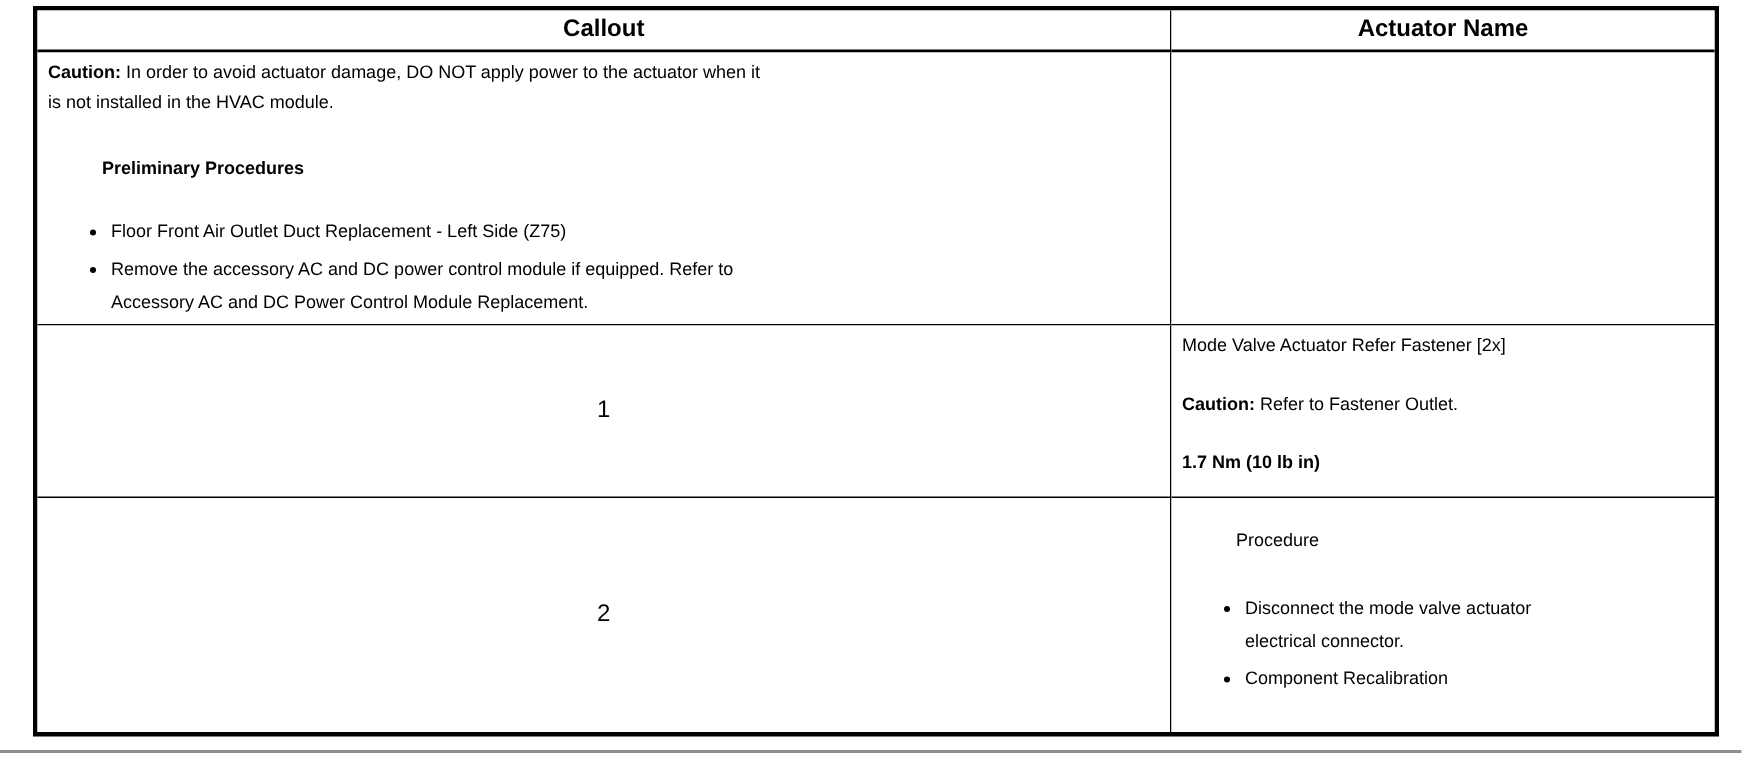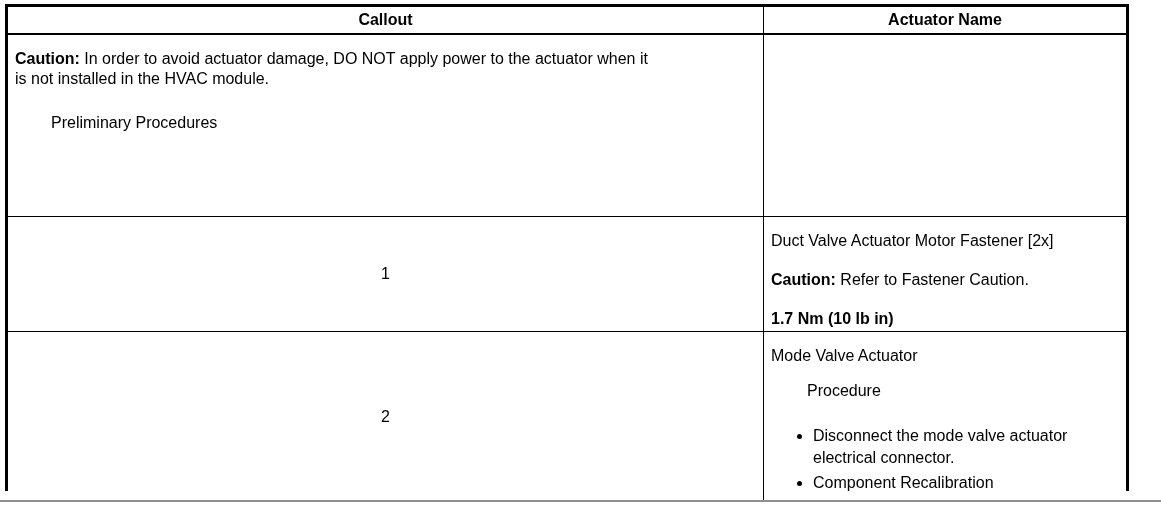--- a/index.html
+++ b/index.html
@@ -7,43 +7,43 @@
   body {
     width: 1161px; height: 507px;
     background: #ffffff;
     font-family: "Liberation Sans", sans-serif;
     color: #000000;
     overflow: hidden;
   }
   .page { position: relative; width: 1161px; height: 507px; background: #ffffff; }
 
   .doc-table {
-    position: absolute; left: 5px; top: 4px;
+    position: absolute; left: 22px; top: 4px;
     width: 1124px; height: 487px;
     border: 3px solid #000000;
     background: #ffffff;
     display: grid;
     grid-template-columns: 756px 1fr;
     grid-template-rows: 28px 182px 115px 1fr;
   }
   .cell { background: #ffffff; }
   .col-left { border-right: 1.5px solid #000000; }
   .hdr {
     border-bottom: 2px solid #000000;
     display: flex; align-items: center; justify-content: center;
     font-weight: bold; font-size: 16px;
   }
   .row-border { border-bottom: 1.5px solid #000000; }
 
-  .body-cell { padding: 14px 6px 4px 7px; font-size: 16px; line-height: 20px; }
+  .body-cell { padding: 3px 6px 4px 7px; font-size: 12px; line-height: 20px; }
   .body-cell p { margin: 0; }
   .prewrap { white-space: pre-wrap; }
   .bold { font-weight: bold; }
 
-  .sub-title { font-weight: normal; margin: 24px 0 0 36px !important; }
+  .sub-title { font-weight: bold; margin: 24px 0 0 36px !important; }
   .proc-title { font-weight: normal; margin: 15px 0 0 36px !important; }
 
   ul.bullets { margin: 21px 0 0 0; padding-left: 42px; list-style: disc; }
   ul.bullets li { line-height: 22px; margin: 0 0 3px 0; }
   ul.proc-bullets { margin: 24px 0 0 0; }
 
   .mt { margin-top: 19px !important; }
 
   .callout-cell {
     display: flex; align-items: center; justify-content: center;
@@ -67,37 +67,41 @@
       <span>Callout</span>
     </div>
     <div class="cell hdr">
       <span>Actuator Name</span>
     </div>
 
     <div class="cell col-left row-border body-cell">
       <p class="prewrap"><b>Caution:</b><span> In order to avoid actuator damage, DO NOT apply power to the actuator when it
 is not installed in the HVAC module.</span></p>
       <p class="sub-title">Preliminary Procedures</p>
+      <ul class="bullets">
+        <li class="prewrap">Floor Front Air Outlet Duct Replacement - Left Side (Z75)</li>
+        <li class="prewrap">Remove the accessory AC and DC power control module if equipped. Refer to
+Accessory AC and DC Power Control Module Replacement.</li>
+      </ul>
     </div>
     <div class="cell row-border"></div>
 
     <div class="cell col-left row-border callout-cell">
       <span>1</span>
     </div>
     <div class="cell row-border body-cell">
-      <p>Duct Valve Actuator Motor Fastener [2x]</p>
-      <p class="mt"><b>Caution:</b><span> Refer to Fastener Caution.</span></p>
+      <p>Mode Valve Actuator Refer Fastener [2x]</p>
+      <p class="mt"><b>Caution:</b><span> Refer to Fastener Outlet.</span></p>
       <p class="mt bold">1.7 Nm (10 lb in)</p>
     </div>
 
     <div class="cell col-left callout-cell">
       <span>2</span>
     </div>
     <div class="cell body-cell">
-      <p>Mode Valve Actuator</p>
       <p class="proc-title">Procedure</p>
       <ul class="bullets proc-bullets">
         <li class="prewrap">Disconnect the mode valve actuator
 electrical connector.</li>
         <li>Component Recalibration</li>
       </ul>
     </div>
 
   </div>
 

